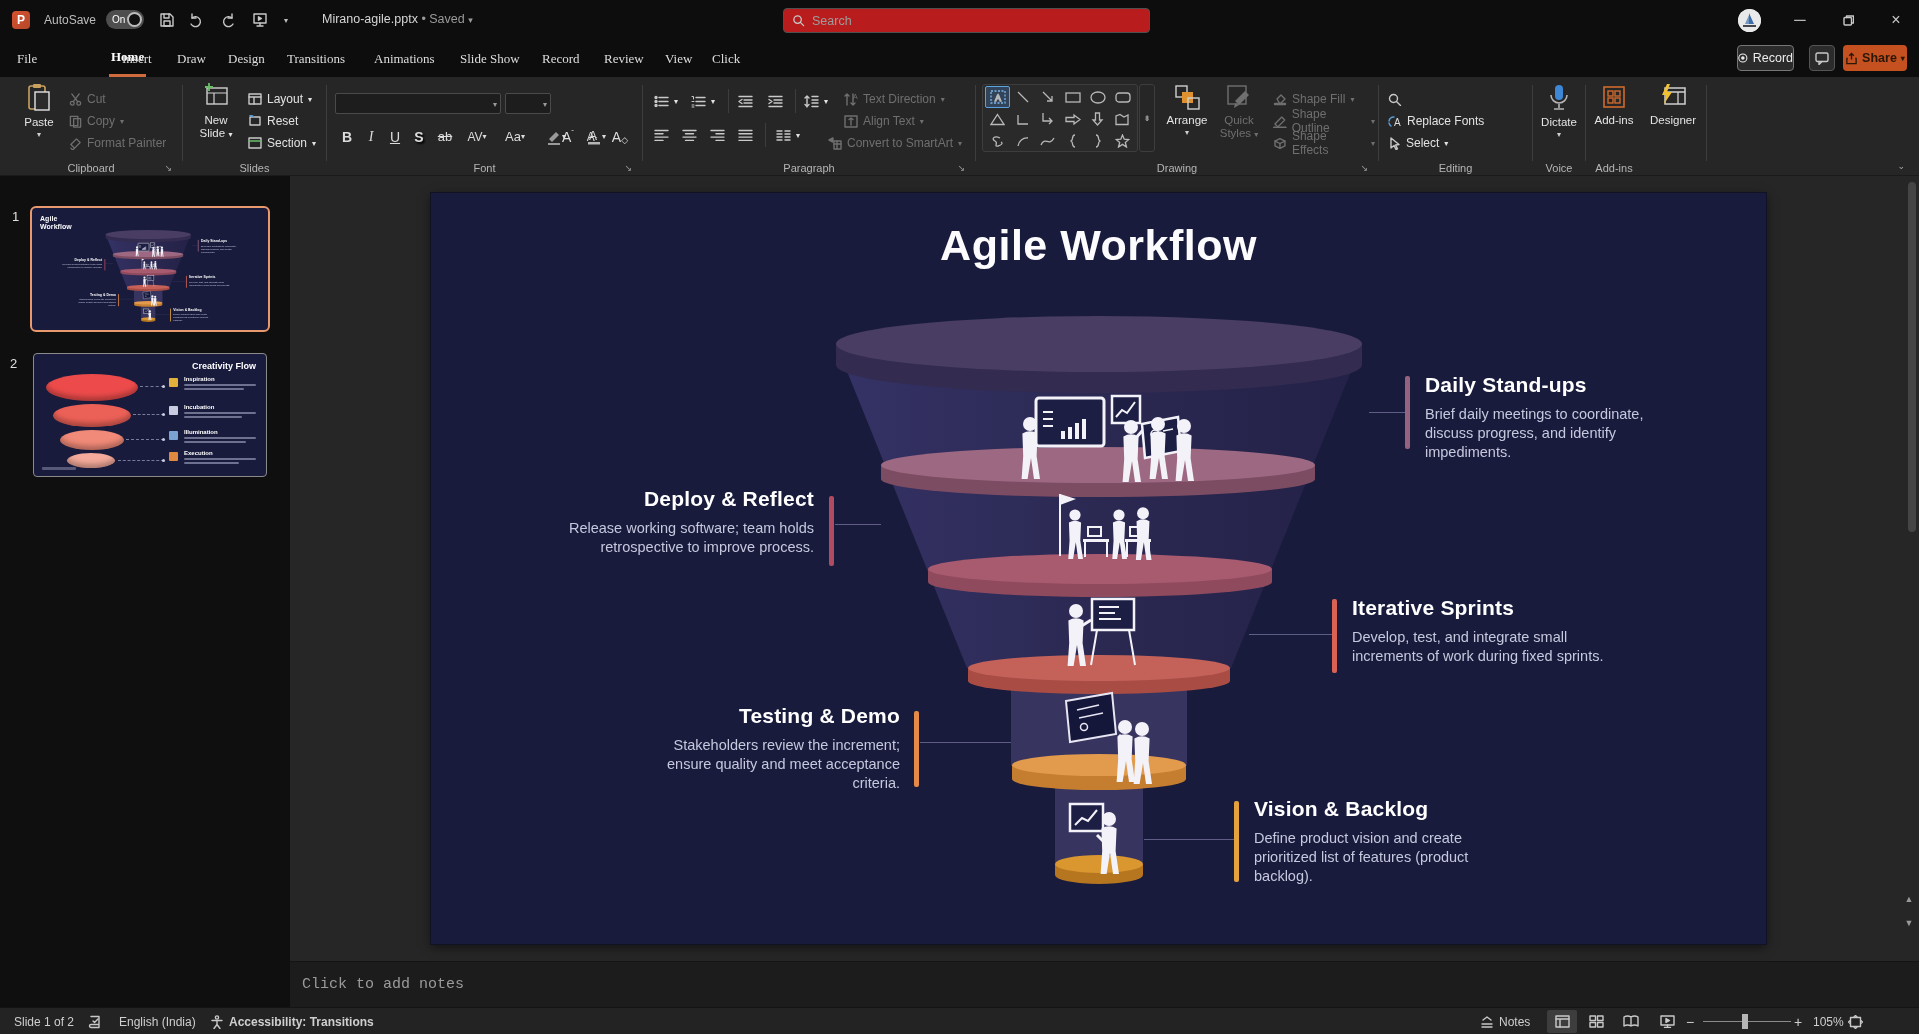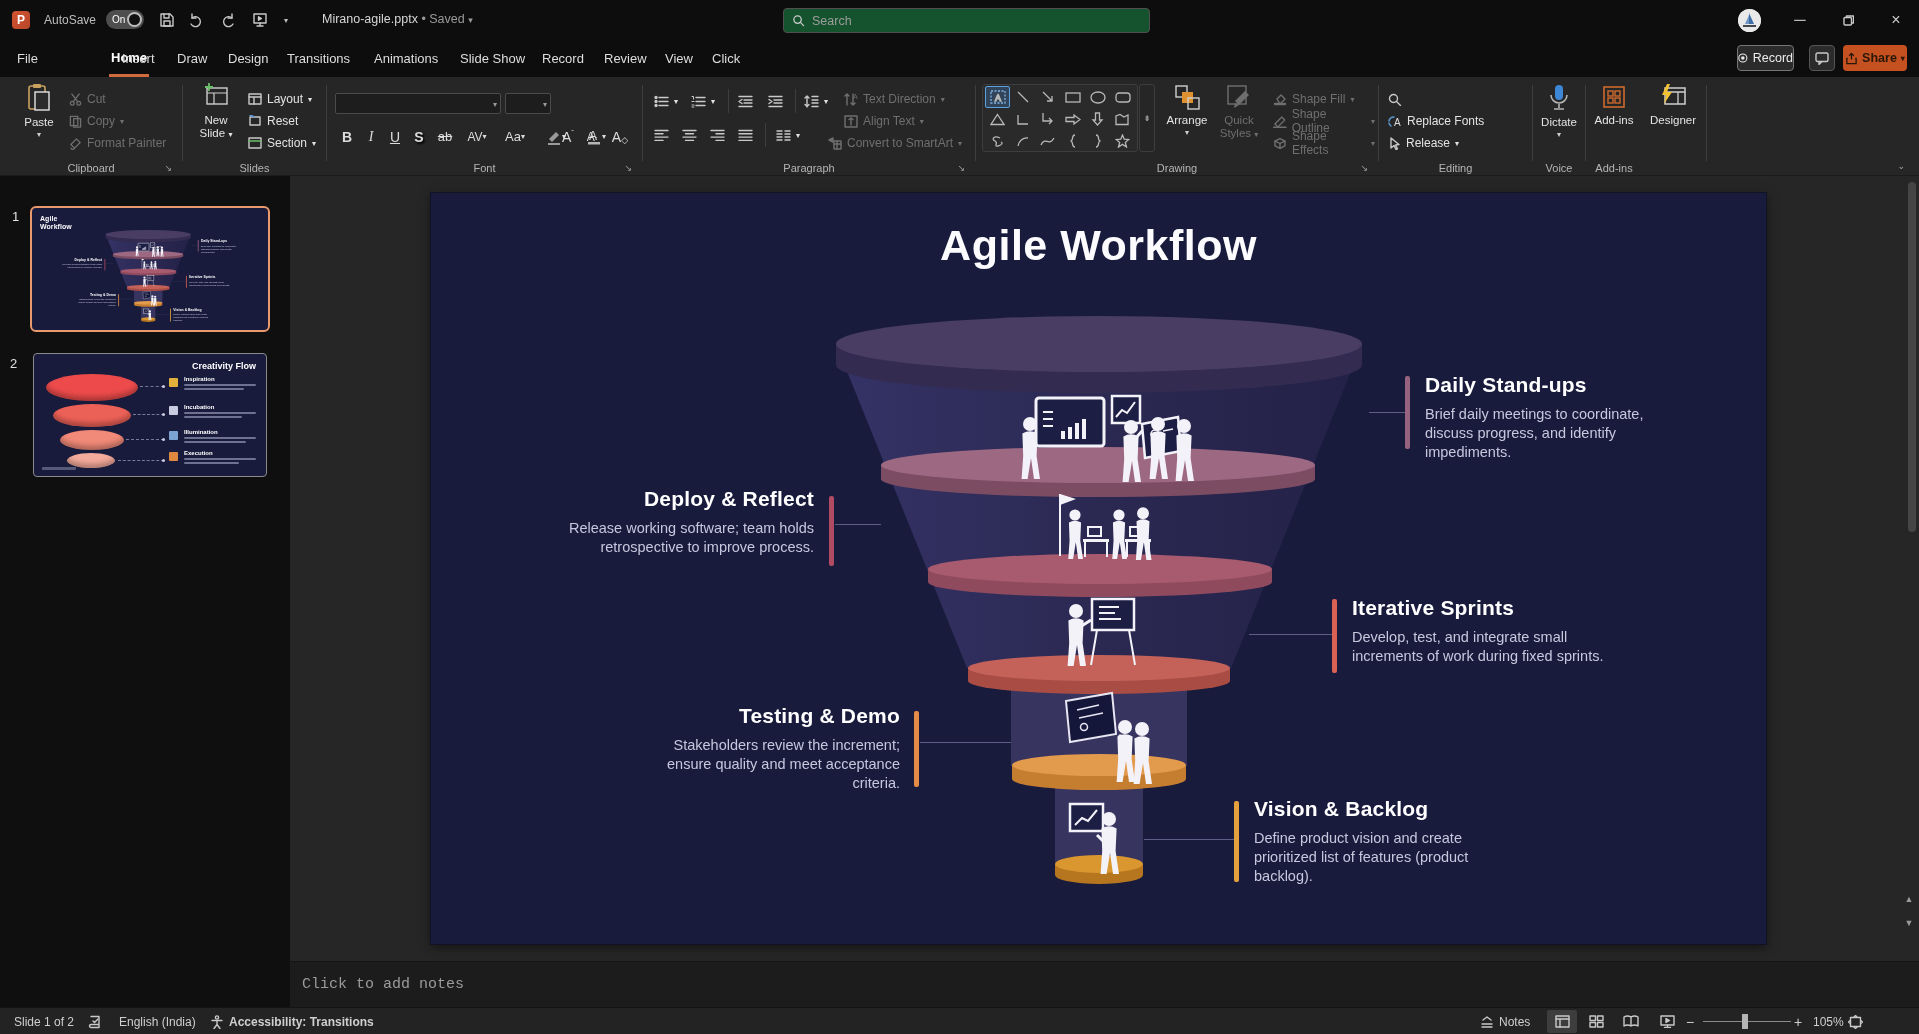--- a/index.html
+++ b/index.html
@@ -15,32 +15,32 @@
     display:flex; align-items:center; justify-content:center; }
   #autosave-label { position:absolute; left:44px; top:13px; font-size:12px; color:#bdbdbd; }
   #autosave-toggle { position:absolute; left:106px; top:10px; width:38px; height:19px; border-radius:10px;
     background:#4e4e4e; display:flex; align-items:center; }
   #autosave-toggle .on { font-size:10px; color:#fff; margin-left:6px; }
   #autosave-toggle .knob { position:absolute; right:2px; top:2px; width:15px; height:15px; border-radius:50%;
     background:#111; border:2px solid #bdbdbd; }
   .qat-btn { position:absolute; top:9px; width:24px; height:22px; display:flex; align-items:center; justify-content:center; border-radius:3px; }
   #file-title { position:absolute; left:322px; top:12px; font-size:12.5px; color:#d6d6d6; white-space:nowrap; }
   #file-title .dim { color:#9a9a9a; }
-  #search-box { position:absolute; left:783px; top:8px; width:367px; height:25px; background:#14532d;
+  #search-box { position:absolute; left:783px; top:8px; width:367px; height:25px; background:#b91c1c;
     border:1px solid #4f4f4f; border-radius:4px; display:flex; align-items:center; padding:0 8px; gap:7px; }
   #search-box input { background:transparent; border:none; outline:none; color:#bbb; font-size:12.5px; width:300px;
     font-family:"Liberation Sans",sans-serif; }
   #search-box input::placeholder { color:#9d9d9d; }
   #avatar { position:absolute; left:1738px; top:9px; width:23px; height:23px; border-radius:50%;
     background:#e8e8e8; overflow:hidden; }
   .winctl { position:absolute; top:0; width:44px; height:40px; display:flex; align-items:center; justify-content:center; color:#c8c8c8; }
 
   
   #menurow { position:absolute; left:0; top:40px; width:1919px; height:37px; background:#0d0d0d; }
-  .mtab { position:absolute; top:0; height:37px; display:flex; align-items:center; font-size:13px; color:#dedede; padding:0 2px; }
+  .mtab { position:absolute; top:0; height:37px; display:flex; align-items:center; font-size:13px; color:#dedede; padding:0 2px;font-family:Liberation Serif, serif; }
   .mtab.active { color:#fff; border-bottom:3px solid #cf6b3d; font-weight:bold;margin-left:47px; }
   #record-btn { position:absolute; left:1737px; top:5px; width:57px; height:26px; border:1px solid #767676; border-radius:4px;
     background:#2b2b2b; color:#ececec; font-size:12.5px; display:flex; align-items:center; justify-content:center; gap:5px; }
   #comment-btn { position:absolute; left:1809px; top:5px; width:26px; height:26px; border:1px solid #555; border-radius:4px;
     background:#2b2b2b; display:flex; align-items:center; justify-content:center; }
   #share-btn { position:absolute; left:1843px; top:5px; width:64px; height:26px; border-radius:4px; background:#c4511f;
     color:#2a1708; font-size:12.5px; font-weight:bold; display:flex; align-items:center; justify-content:center; gap:4px; }
 
   
   #ribbon { position:absolute; left:0; top:77px; width:1919px; height:99px; background:#262626; border-bottom:1px solid #1b1b1b; }
@@ -605,21 +605,21 @@
       <svg width="14" height="13" viewBox="0 0 14 13" class="ico">
           <path d="M1,6 a5,5 0 0 1 5,-4 M3,11 a5,5 0 0 1 -2,-3" stroke="#5b9bd5"></path>
           <text x="6" y="11" font-size="10" fill="#dcdcdc" stroke="none" font-family="Liberation Sans">A</text>
         </svg>
       <span>Replace Fonts</span>
     </div>
     <div class="smbtn" style="left:6px; top:55px">
       <svg width="13" height="13" viewBox="0 0 13 13" class="ico">
           <path d="M3,1 L3,11 L6,8.5 L8,12.5 L9.5,11.8 L7.5,8 L11,7.5 Z"></path>
         </svg>
-      <span>Release</span>
+      <span>Select</span>
         <span class="chev">▾</span>
     </div>
     <div class="glabel">Editing</div>
   </div>
   <div class="rsep" style="left:1532px"></div>
 
   <div class="rgroup" style="left:1533px; width:52px">
     <div class="bigbtn" style="left:1px">
       <svg width="24" height="30" viewBox="0 0 24 30">
         <rect x="8" y="2" width="8" height="15" rx="4" fill="#3e87d6"></rect>

